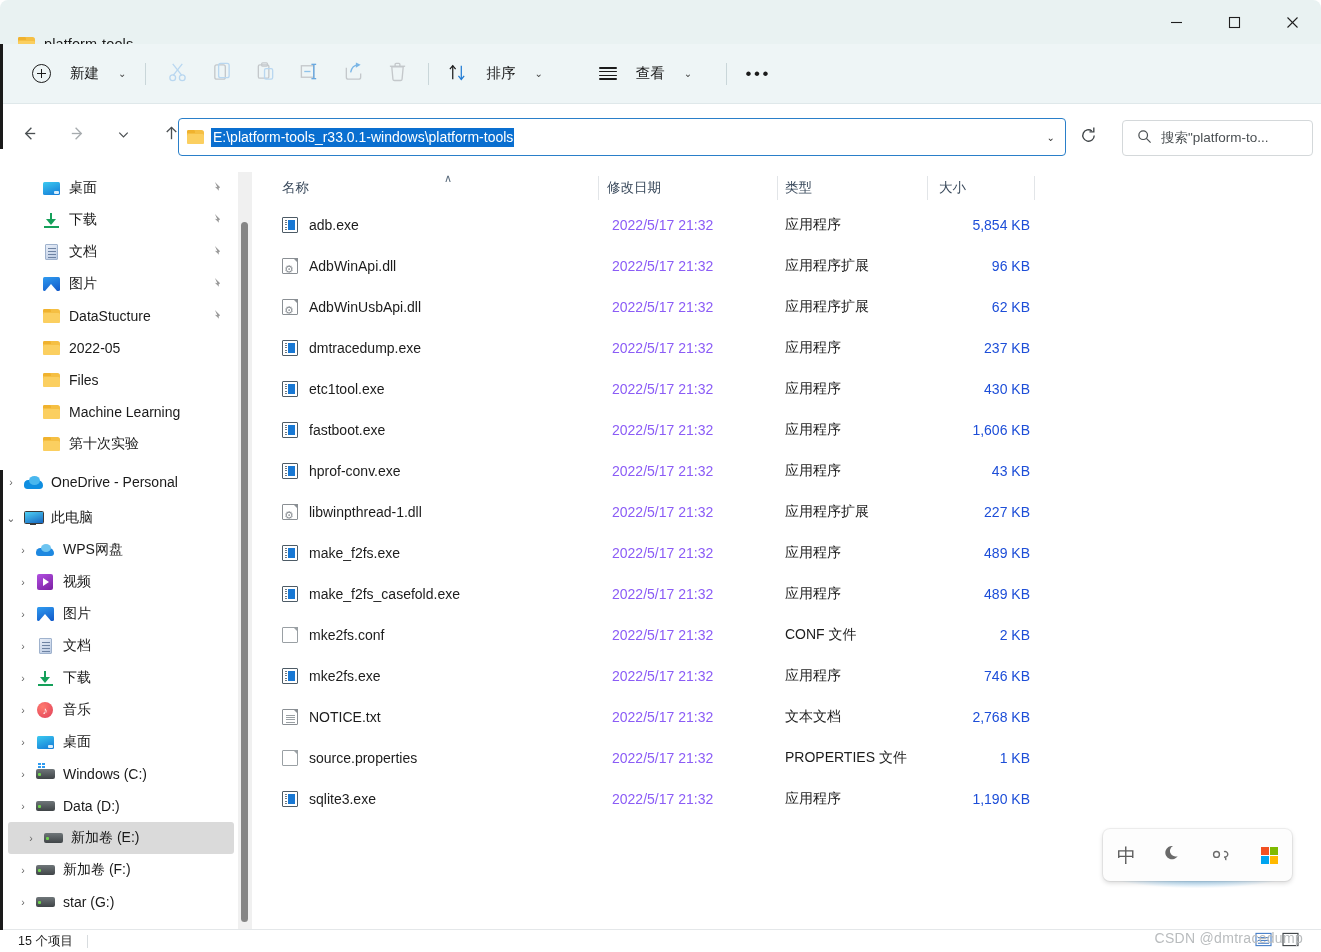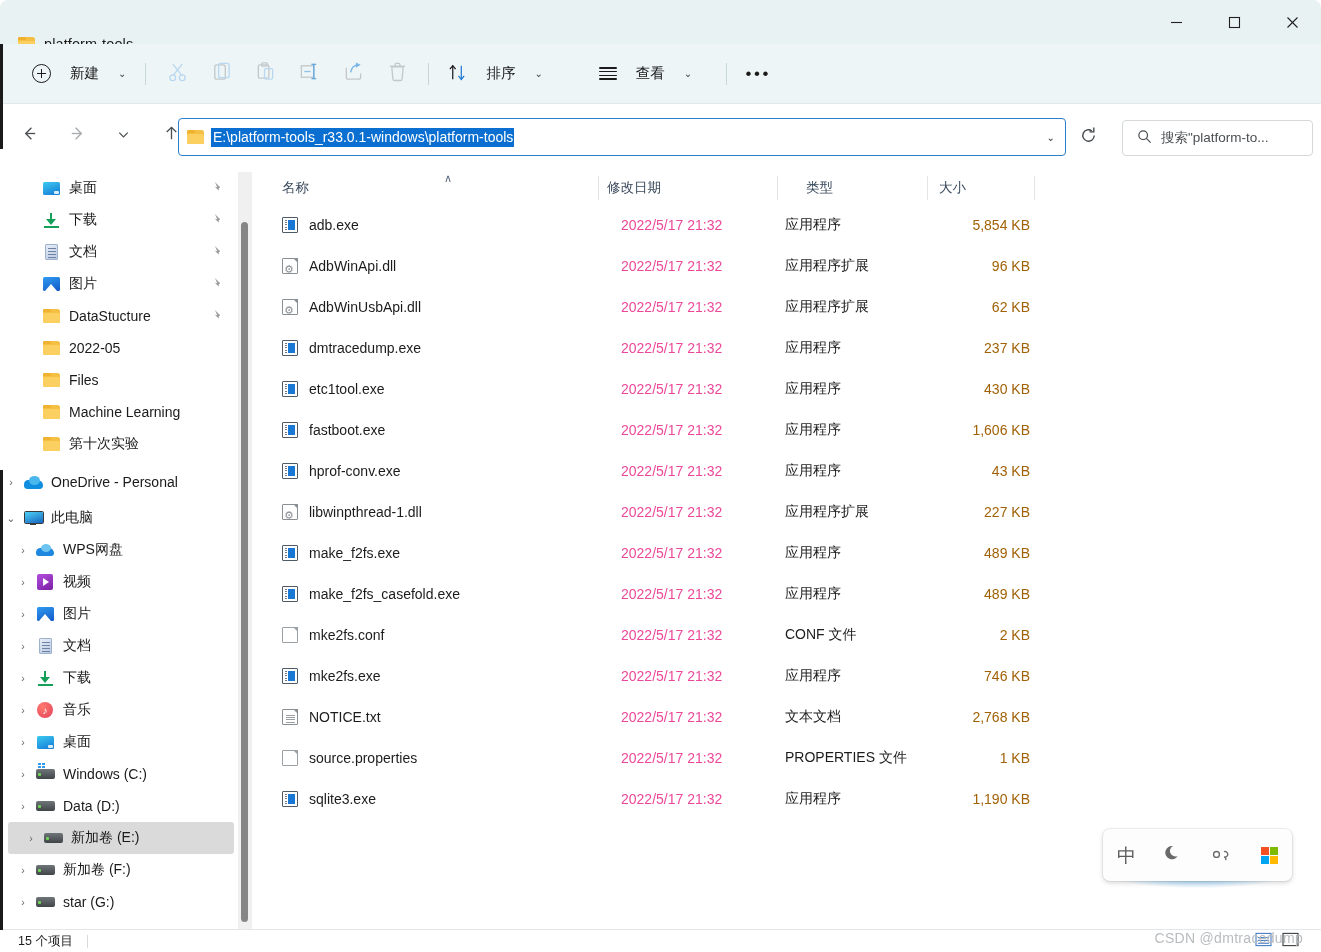--- a/index.html
+++ b/index.html
@@ -218,23 +218,23 @@
     font-size: 11px; color: #5a6b7c;
   }
   .row {
     position: relative; height: 41px; display: flex; align-items: center;
     font-size: 14px; color: #1c1c1c;
   }
   .row .name {
     position: absolute; left: 24px; display: flex; align-items: flex-start; gap: 11px;
     white-space: nowrap;
   }
-  .row .date  { position: absolute; left: 363px; color: #ec4899; }
+  .row .date  { position: absolute; left: 354px; color: #8b5cf6; }
   .row .type  { position: absolute; left: 527px; color: #1c1c1c; }
-  .row .size  { position: absolute; left: 672px; width: 100px; text-align: right; color: #a16207; }
+  .row .size  { position: absolute; left: 672px; width: 100px; text-align: right; color: #1d4ed8; }
 
   
   .fi { width: 16px; height: 16px; flex: none; position: relative; }
   .fi.exe {
     background: #ffffff; border: 1.4px solid #4d5b66; border-radius: 1px;
   }
   .fi.exe::before {
     content:""; position:absolute; left:5px; top:2px; right:2px; bottom:2px;
     background:#1878d4;
   }
@@ -732,21 +732,21 @@
   <div class="sb-track"></div>
   <div class="sb-thumb"></div>
 
   <div class="filelist">
     <div class="col-head">
       <span class="cell" style="left:24px;">名称</span>
       <span class="sort-caret">∧</span>
       <span class="sep" style="left:340px;"></span>
       <span class="cell" style="left:349px;">修改日期</span>
       <span class="sep" style="left:519px;"></span>
-      <span class="cell" style="left:548px;">类型</span>
+      <span class="cell" style="left:527px;">类型</span>
       <span class="sep" style="left:669px;"></span>
       <span class="cell" style="left:681px;">大小</span>
       <span class="sep" style="left:776px;"></span>
     </div>
     <div id="rows">
         <div class="row">
           <span class="name">
             <span class="fi exe"></span>
             <span>adb.exe</span>
           </span>

